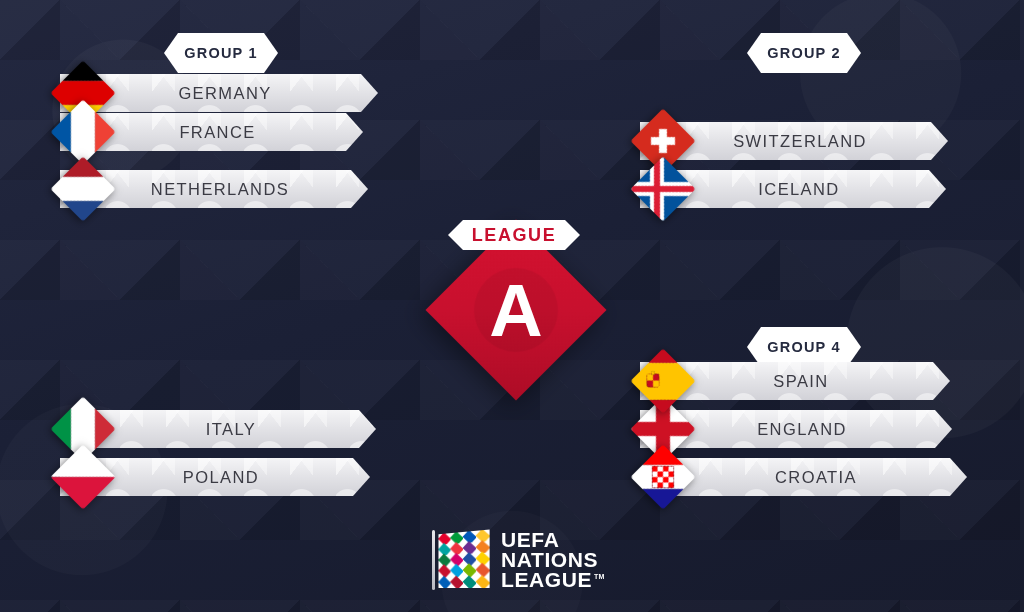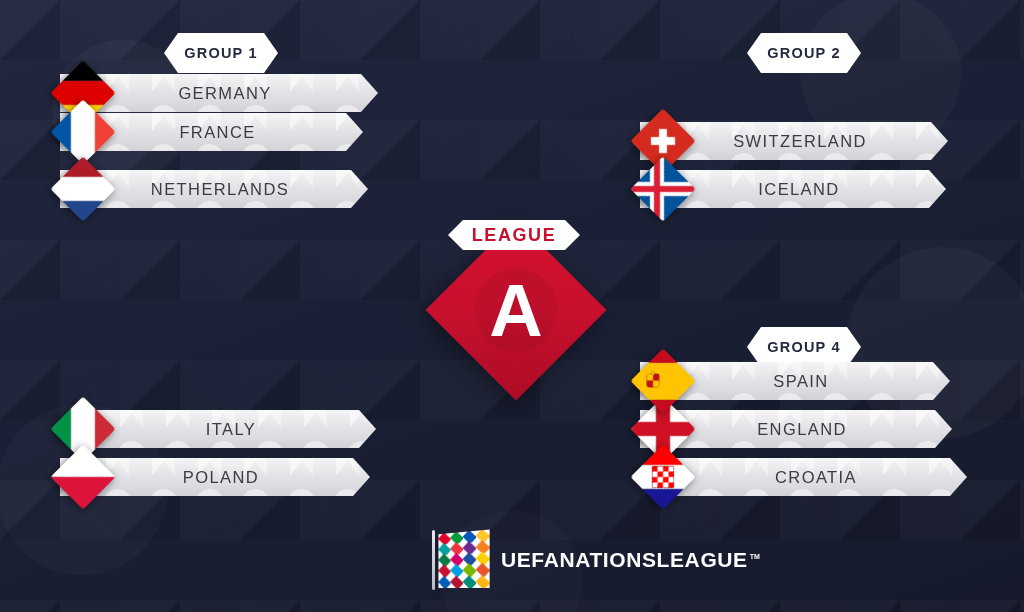--- a/index.html
+++ b/index.html
@@ -168,21 +168,21 @@
   #logo-grid i {
     position:relative; display:block;
     background:#ffffff;
   }
   #logo-grid i::before {
     content:"";
     position:absolute; inset:8%;
     transform:rotate(45deg);
     background:var(--c);
   }
-  #logo-text { display:flex; flex-direction:row; line-height:0.95; }
+  #logo-text { display:flex; flex-direction:column; line-height:0.95; }
   #logo-text span {
     color:#ffffff;
     font-weight:bold;
     font-size:21px;
     letter-spacing:0.6px;
   }
   #logo-text span.tm::after {
     content:"TM";
     font-size:7px;
     vertical-align:super;

